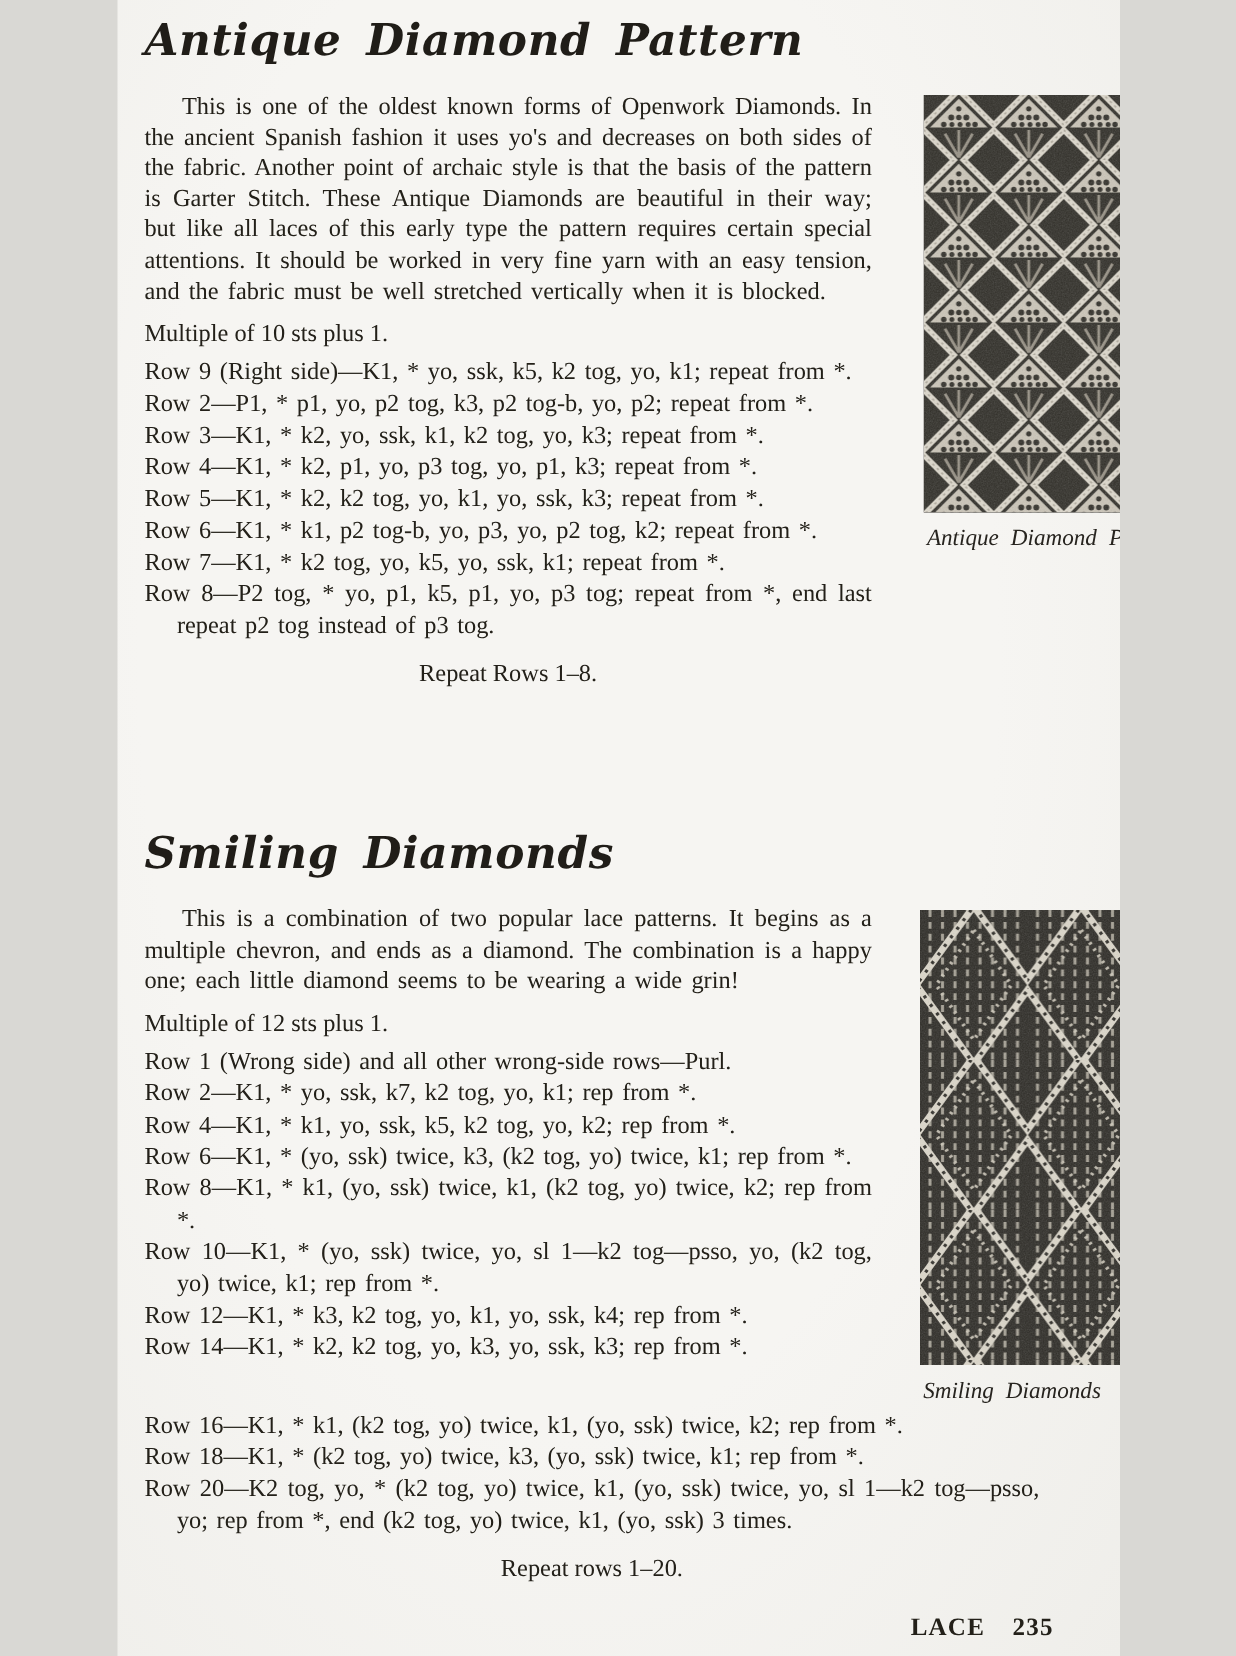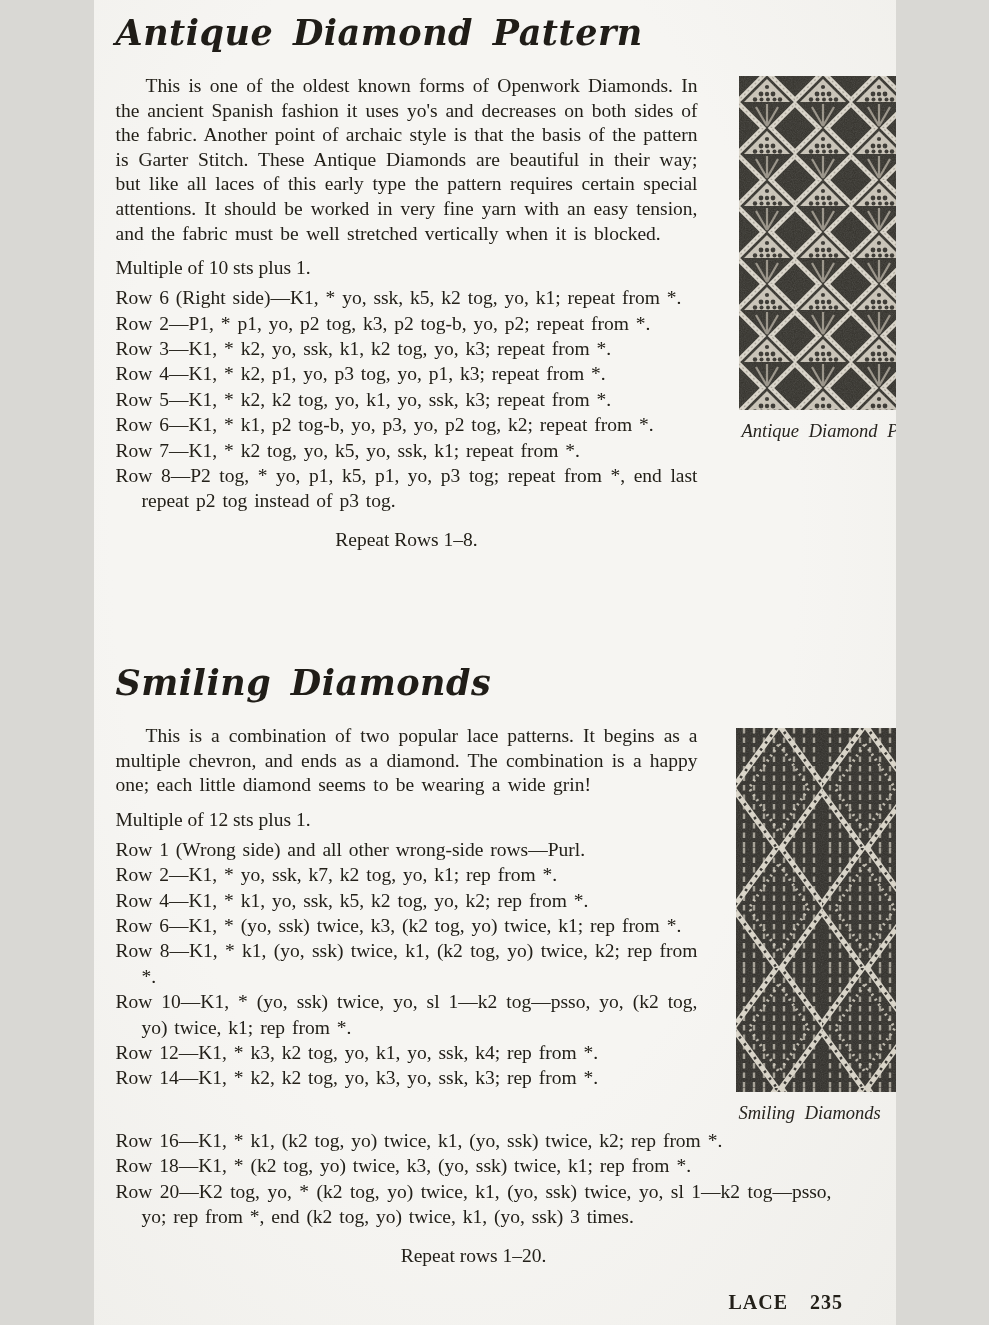--- a/index.html
+++ b/index.html
@@ -89,21 +89,21 @@
 <body>
 
 <div class="page" style="color: rgb(35, 32, 25);">
 
   <section class="section" style="left:22px;top:12px;width:582px;">
     <h1 class="section-title">Antique Diamond Pattern</h1>
     <p class="intro">This is one of the oldest known forms of Openwork Diamonds. In the ancient Spanish fashion it uses yo's and decreases on both sides of the fabric. Another point of archaic style is that the basis of the pattern is Garter Stitch. These Antique Diamonds are beautiful in their way; but like all laces of this early type the pattern requires certain special attentions. It should be worked in very fine yarn with an easy tension, and the fabric must be well stretched vertically when it is blocked.</p>
     <p class="center-line">Multiple of 10 sts plus 1.</p>
     <div class="rows-block">
 
-    <p class="pattern-row">Row 6 (Right side)—K1, * yo, ssk, k5, k2 tog, yo, k1; repeat from *.</p>
+    <p class="pattern-row">Row 9 (Right side)—K1, * yo, ssk, k5, k2 tog, yo, k1; repeat from *.</p>
         <p class="pattern-row">Row 2—P1, * p1, yo, p2 tog, k3, p2 tog-b, yo, p2; repeat from *.</p>
         <p class="pattern-row">Row 3—K1, * k2, yo, ssk, k1, k2 tog, yo, k3; repeat from *.</p>
         <p class="pattern-row">Row 4—K1, * k2, p1, yo, p3 tog, yo, p1, k3; repeat from *.</p>
         <p class="pattern-row">Row 5—K1, * k2, k2 tog, yo, k1, yo, ssk, k3; repeat from *.</p>
         <p class="pattern-row">Row 6—K1, * k1, p2 tog-b, yo, p3, yo, p2 tog, k2; repeat from *.</p>
         <p class="pattern-row">Row 7—K1, * k2 tog, yo, k5, yo, ssk, k1; repeat from *.</p>
         <p class="pattern-row">Row 8—P2 tog, * yo, p1, k5, p1, yo, p3 tog; repeat from *, end last repeat p2 tog instead of p3 tog.</p>
       </div>
     <p class="repeat-line">Repeat Rows 1–8.</p>
   </section>

